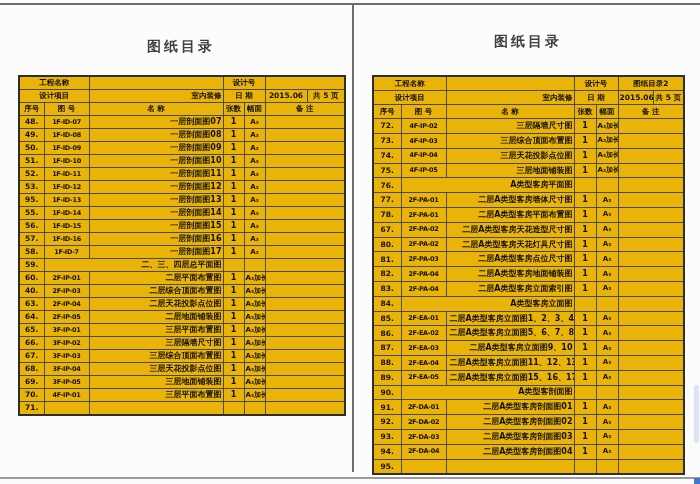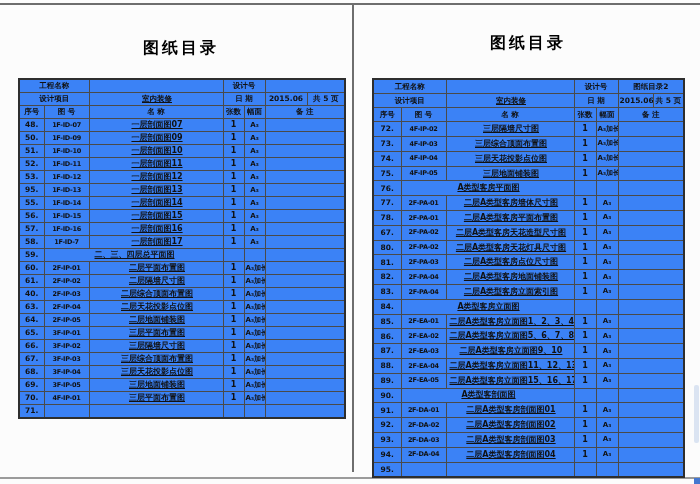--- a/index.html
+++ b/index.html
@@ -11,36 +11,36 @@
   .pagedivider{position:absolute;left:352px;top:3px;width:2px;height:469px;background:#6e6e6e;}
   .bottomline{position:absolute;left:0;top:477px;width:700px;height:2px;background:#9b9b9b;}
   .corner-handle{position:absolute;left:694px;top:478px;width:6px;height:6px;background:#4577d0;}
   .scroll-thumb{position:absolute;left:694px;top:385px;width:5px;height:58px;background:#dbe4f2;border-radius:2px;}
 
   .page{position:absolute;}
   .page-left{left:18px;top:38px;width:326px;}
   .page-right{left:372px;top:33px;width:312px;}
   .doc-title{
     text-align:center;font-family:"DejaVu Serif","Liberation Serif",serif;
-    font-weight:bold;font-size:16px;letter-spacing:3px;color:#000000;
+    font-weight:bold;font-size:14px;letter-spacing:3px;color:#404040;
   }
   .page-left .doc-title{margin-bottom:19px;}
   .page-right .doc-title{margin-bottom:24px;}
 
-  table{border-collapse:collapse;table-layout:fixed;border:2px solid #2e2e2e;background:#3b82f6;}
+  table{border-collapse:collapse;table-layout:fixed;border:2px solid #2e2e2e;background:#eab308;}
   .page-left table{width:326px;}
   .page-right table{width:312px;height:400px;}
   td{
     border:1px solid #4a4a4a;overflow:hidden;white-space:nowrap;
     font-size:8px;font-weight:bold;padding:0 1px;line-height:1;
     text-align:center;vertical-align:middle;
   }
   .page-left td{height:12px;}
   .hdr td{font-size:7.5px;}
-  .c-name,.c-section,.c-val{text-align:center;padding-left:3px;text-decoration:underline;}
+  .c-name,.c-section,.c-val{text-align:right;padding-left:3px;}
   .c-no{font-size:7.5px;}
   .c-size{font-size:7px;}
   .c-code{font-size:6.5px;letter-spacing:-0.3px;}
 </style>
 </head>
 <body>
 
 <div class="topline"></div>
 <div class="pagedivider"></div>
 <div class="bottomline"></div>
@@ -85,20 +85,28 @@
     <tbody>
         <tr>
           <td class="c-no">48.</td>
           <td class="c-code">1F-ID-07</td>
           <td class="c-name">一层剖面图07</td>
           <td class="c-sheets">1</td>
           <td class="c-size">A₃</td>
           <td class="c-remark" colspan="2"></td>
         </tr>
         <tr>
+          <td class="c-no">49.</td>
+          <td class="c-code">1F-ID-08</td>
+          <td class="c-name">一层剖面图08</td>
+          <td class="c-sheets">1</td>
+          <td class="c-size">A₃</td>
+          <td class="c-remark" colspan="2"></td>
+        </tr>
+        <tr>
           <td class="c-no">50.</td>
           <td class="c-code">1F-ID-09</td>
           <td class="c-name">一层剖面图09</td>
           <td class="c-sheets">1</td>
           <td class="c-size">A₃</td>
           <td class="c-remark" colspan="2"></td>
         </tr>
         <tr>
           <td class="c-no">51.</td>
           <td class="c-code">1F-ID-10</td>
@@ -167,28 +175,20 @@
           <td class="c-no">59.</td>
           <td class="c-section" colspan="2">二、三、四层总平面图</td>
           <td class="c-sheets"></td>
           <td class="c-size"></td>
           <td class="c-remark" colspan="2"></td>
         </tr>
         <tr>
           <td class="c-no">60.</td>
           <td class="c-code">2F-IP-01</td>
           <td class="c-name">二层平面布置图</td>
-          <td class="c-sheets">1</td>
-          <td class="c-size">A₃加长</td>
-          <td class="c-remark" colspan="2"></td>
-        </tr>
-        <tr>
-          <td class="c-no">61.</td>
-          <td class="c-code">2F-IP-02</td>
-          <td class="c-name">二层隔墙尺寸图</td>
           <td class="c-sheets">1</td>
           <td class="c-size">A₃加长</td>
           <td class="c-remark" colspan="2"></td>
         </tr>
         <tr>
           <td class="c-no">40.</td>
           <td class="c-code">2F-IP-03</td>
           <td class="c-name">二层综合顶面布置图</td>
           <td class="c-sheets">1</td>
           <td class="c-size">A₃加长</td>

